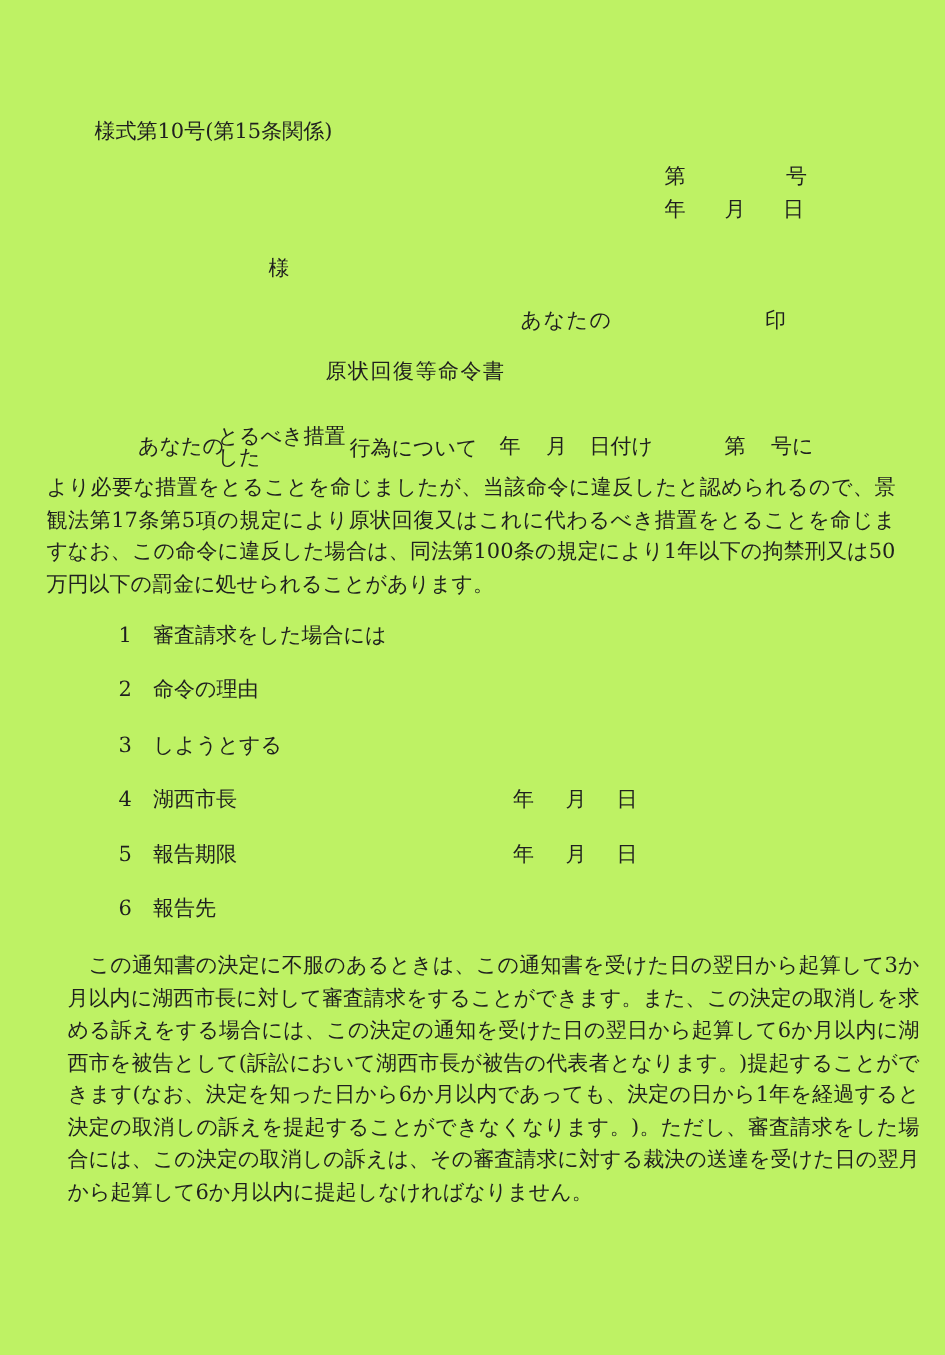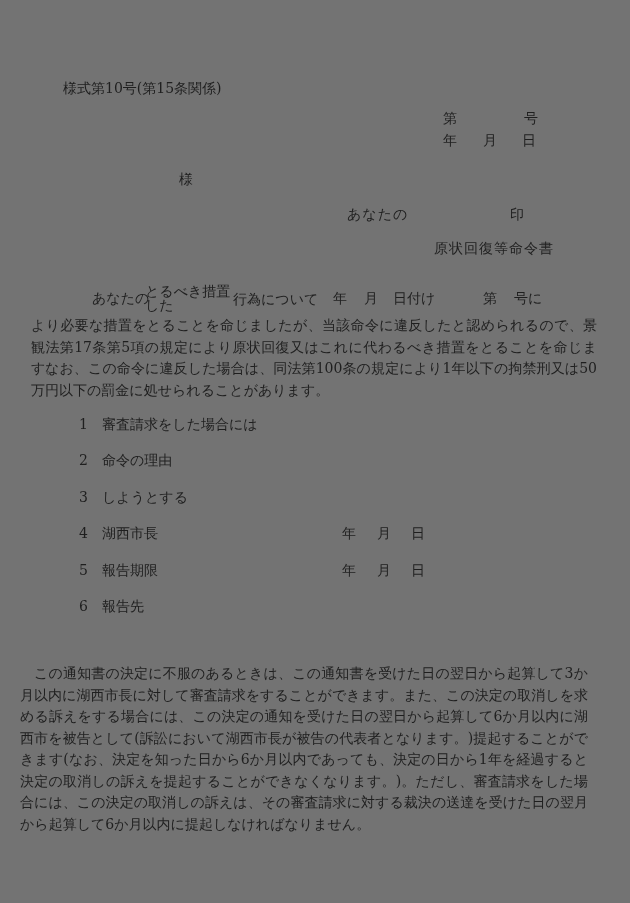--- a/index.html
+++ b/index.html
@@ -2,40 +2,40 @@
 <html><head>
 <meta charset="utf-8">
 <style>
   * { margin: 0; padding: 0; box-sizing: border-box; }
   html, body { background: #ffffff; }
   .page {
     position: relative;
     width: 630px;
     height: 903px;
     margin: 0 auto;
-    background: #737373;
+    background: #bef264;
     color: #1f1f1f;
     font-family: "DejaVu Serif", "Liberation Serif", serif;
     font-size: 14px;
     line-height: 21.5px;
     overflow: hidden;
   }
   .abs { position: absolute; white-space: nowrap; }
   .para {
     position: absolute;
     left: 31px;
     width: 566px;
     text-align: justify;
     line-height: 21.5px;
   }
   .indent1 { text-indent: 1em; }
   .doc-title {
     position: absolute;
     left: 0; width: 554px;
-    text-align: right;
+    text-align: center;
     letter-spacing: 1px;
   }
   .option-stack {
     position: absolute;
     line-height: 13.5px;
     white-space: nowrap;
   }
   .item-row {
     position: absolute;
     left: 0; width: 630px; height: 22px;
@@ -108,15 +108,15 @@
     <span class="i-label">報告期限</span>
     <span class="i-y">年</span>
     <span class="i-m">月</span>
     <span class="i-d">日</span>
   </div>
   <div class="item-row" style="top:596px;">
     <span class="i-num">6</span>
     <span class="i-label">報告先</span>
   </div>
 
-  <div class="para indent1" style="top:634px; left:20px; width:568px;margin-top:29px;">この通知書の決定に不服のあるときは、この通知書を受けた日の翌日から起算して3か月以内に湖西市長に対して審査請求をすることができます。また、この決定の取消しを求める訴えをする場合には、この決定の通知を受けた日の翌日から起算して6か月以内に湖西市を被告として(訴訟において湖西市長が被告の代表者となります。)提起することができます(なお、決定を知った日から6か月以内であっても、決定の日から1年を経過すると決定の取消しの訴えを提起することができなくなります。)。ただし、審査請求をした場合には、この決定の取消しの訴えは、その審査請求に対する裁決の送達を受けた日の翌月から起算して6か月以内に提起しなければなりません。</div>
+  <div class="para indent1" style="top:634px; left:45px; width:568px;">この通知書の決定に不服のあるときは、この通知書を受けた日の翌日から起算して3か月以内に湖西市長に対して審査請求をすることができます。また、この決定の取消しを求める訴えをする場合には、この決定の通知を受けた日の翌日から起算して6か月以内に湖西市を被告として(訴訟において湖西市長が被告の代表者となります。)提起することができます(なお、決定を知った日から6か月以内であっても、決定の日から1年を経過すると決定の取消しの訴えを提起することができなくなります。)。ただし、審査請求をした場合には、この決定の取消しの訴えは、その審査請求に対する裁決の送達を受けた日の翌月から起算して6か月以内に提起しなければなりません。</div>
 
 </div>
 
 </body></html>

